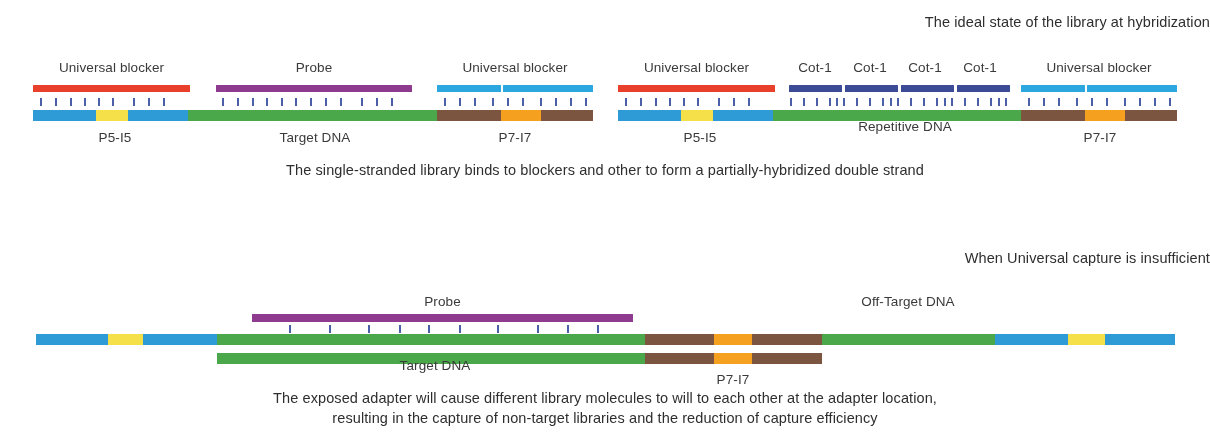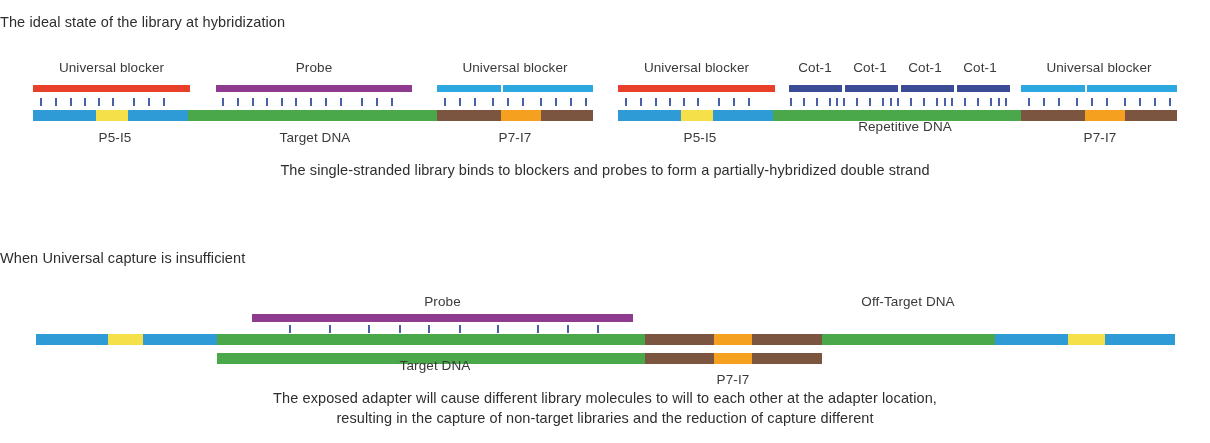--- a/index.html
+++ b/index.html
@@ -7,21 +7,21 @@
     width:1210px;height:443px;
     background:#ffffff;
     font-family:"Liberation Sans", sans-serif;
     color:#3c3c3c;
     overflow:hidden;
     position:relative;
   }
   .title{
     position:absolute;
     width:1210px;
-    text-align:left;
+    text-align:right;
     font-size:14.5px;
     color:#2e2e2e;
     letter-spacing:.1px;
   }
   .caption{
     position:absolute;
     width:1210px;
     text-align:center;
     font-size:14.5px;
     color:#2e2e2e;
@@ -151,21 +151,21 @@
     <div class="seg" style="left: 773px; top: 110px; width: 248px; height: 11px; background: rgb(74, 168, 74);"></div>
     <div class="seg" style="left: 1021px; top: 110px; width: 64px; height: 11px; background: rgb(123, 85, 64);"></div>
     <div class="seg" style="left: 1085px; top: 110px; width: 40px; height: 11px; background: rgb(245, 160, 30);"></div>
     <div class="seg" style="left: 1125px; top: 110px; width: 52px; height: 11px; background: rgb(123, 85, 64);"></div>
     <div class="lbl" style="left: 60px; top: 130px; width: 110px;">P5-I5</div>
     <div class="lbl" style="left: 250px; top: 130px; width: 130px;">Target DNA</div>
     <div class="lbl" style="left: 460px; top: 130px; width: 110px;">P7-I7</div>
     <div class="lbl" style="left: 645px; top: 130px; width: 110px;">P5-I5</div>
     <div class="lbl" style="left: 830px; top: 119px; width: 150px;">Repetitive DNA</div>
     <div class="lbl" style="left: 1045px; top: 130px; width: 110px;">P7-I7</div>
-    <div class="caption" style="top: 160px;">The single-stranded library binds to blockers and probes to form a partially-hybridized double strand</div>
+    <div class="caption" style="top: 160px;">The single-stranded library binds to blockers and other to form a partially-hybridized double strand</div>
     <div class="title" style="top: 250px;">When Universal capture is insufficient</div>
     <div class="lbl" style="left: 252px; top: 294px; width: 381px;">Probe</div>
     <div class="lbl" style="left: 820px; top: 294px; width: 176px;">Off-Target DNA</div>
     <div class="bar" style="left: 252px; top: 314px; width: 381px; height: 8px; background: rgb(142, 58, 142);"></div>
     <div class="tick" style="left: 289px; top: 325px; height: 8px; background: rgb(74, 95, 168);"></div>
     <div class="tick" style="left: 329px; top: 325px; height: 8px; background: rgb(74, 95, 168);"></div>
     <div class="tick" style="left: 368px; top: 325px; height: 8px; background: rgb(74, 95, 168);"></div>
     <div class="tick" style="left: 399px; top: 325px; height: 8px; background: rgb(74, 95, 168);"></div>
     <div class="tick" style="left: 428px; top: 325px; height: 8px; background: rgb(74, 95, 168);"></div>
     <div class="tick" style="left: 459px; top: 325px; height: 8px; background: rgb(74, 95, 168);"></div>
@@ -184,14 +184,14 @@
     <div class="seg" style="left: 995px; top: 334px; width: 73px; height: 11px; background: rgb(46, 155, 214);"></div>
     <div class="seg" style="left: 1068px; top: 334px; width: 37px; height: 11px; background: rgb(245, 224, 74);"></div>
     <div class="seg" style="left: 1105px; top: 334px; width: 70px; height: 11px; background: rgb(46, 155, 214);"></div>
     <div class="seg" style="left: 217px; top: 353px; width: 428px; height: 11px; background: rgb(74, 168, 74);"></div>
     <div class="seg" style="left: 645px; top: 353px; width: 69px; height: 11px; background: rgb(123, 85, 64);"></div>
     <div class="seg" style="left: 714px; top: 353px; width: 38px; height: 11px; background: rgb(245, 160, 30);"></div>
     <div class="seg" style="left: 752px; top: 353px; width: 70px; height: 11px; background: rgb(123, 85, 64);"></div>
     <div class="lbl" style="left: 370px; top: 358px; width: 130px;">Target DNA</div>
     <div class="lbl" style="left: 678px; top: 372px; width: 110px;">P7-I7</div>
     <div class="caption" style="top: 388px;">The exposed adapter will cause different library molecules to will to each other at the adapter location,</div>
-    <div class="caption" style="top: 408px;">resulting in the capture of non-target libraries and the reduction of capture different</div>
+    <div class="caption" style="top: 408px;">resulting in the capture of non-target libraries and the reduction of capture efficiency</div>
   </div>
 
 </body></html>

